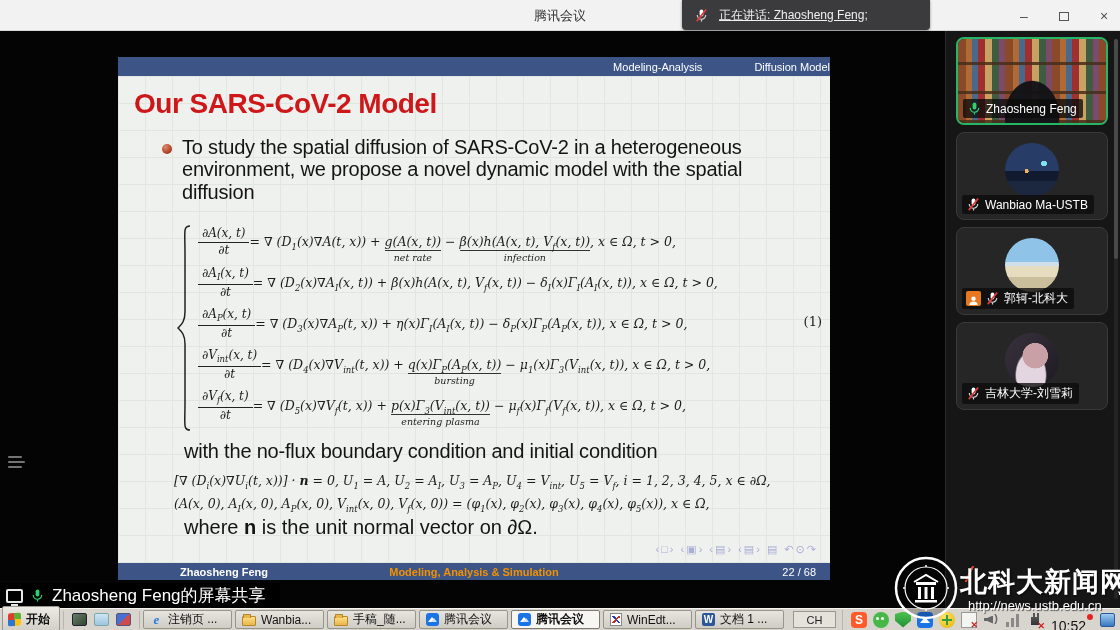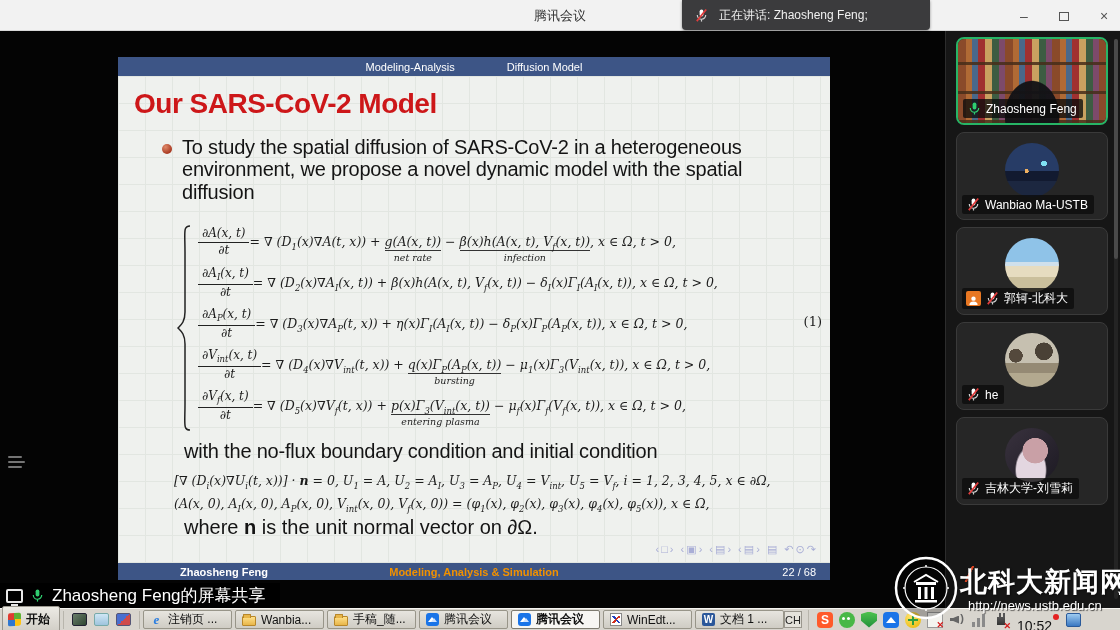--- a/index.html
+++ b/index.html
@@ -7,34 +7,34 @@
   .window { position:relative; width:1120px; height:630px; overflow:hidden; background:#7f1d1d;padding-left:36px; }
 
   
   .titlebar { position:absolute; left:0; top:0; width:1120px; height:31px; background:#f2f2f2; border-bottom:1px solid #d8d8d8; }
   .titlebar .title { position:absolute; left:0; right:0; top:7px; text-align:center; font-size:13px; color:#333; }
   .win-controls { position:absolute; right:8px; top:0; height:31px; display:flex; align-items:center; gap:24px; }
   .win-controls .wc { color:#555; font-size:14px; cursor:default; width:16px; text-align:center; }
   .wc-box { width:10px; height:9px; border:1px solid #555; display:inline-block; }
 
   .speak-banner { position:absolute; left:682px; top:0; width:248px; height:30px; background:#3b3b3d; border-radius:0 0 4px 4px; display:flex; align-items:center; gap:10px; padding:0 12px; z-index:30; box-shadow:0 1px 3px rgba(0,0,0,.4); }
-  .speak-banner .txt { color:#f0f0f0; font-size:12px; white-space:nowrap; }
+  .speak-banner .txt { color:#f0f0f0; font-size:12px; white-space:nowrap;text-decoration:underline; }
 
   
   .mic { display:inline-flex; width:15px; height:15px; flex:0 0 auto; }
 
   
   .main { position:absolute; left:0; top:31px; width:945px; height:577px; background:#040404; }
   .menu-toggle { position:absolute; left:8px; top:418px; width:24px; height:26px; display:flex; flex-direction:column; justify-content:center; gap:3px; opacity:.75; }
   .menu-toggle i { display:block; height:2px; background:#9a9a9a; border-radius:1px; }
   .menu-toggle i:nth-child(1){ width:14px; } .menu-toggle i:nth-child(2){ width:17px; } .menu-toggle i:nth-child(3){ width:14px; }
 
   
   .slide { position:absolute; left:118px; top:26px; width:712px; height:523px; background:#eff1ee; display:flex; flex-direction:column; }
-  .slide-header { height:19px; background:#3d5586; display:flex; justify-content:center; align-items:center; gap:52px; color:#fff; font-size:11px; flex:0 0 auto; }
+  .slide-header { height:19px; background:#3d5586; display:flex; justify-content:flex-end; align-items:center; gap:52px; color:#fff; font-size:11px; flex:0 0 auto; }
   .slide-footer { height:17px; background:#3d5586; display:flex; align-items:center; font-size:11px; color:#fff; flex:0 0 auto; position:relative; }
   .slide-footer .author { position:absolute; left:62px; font-weight:bold; }
   .slide-footer .center { position:absolute; left:0; right:0; text-align:center; color:#f19100; font-weight:bold; }
   .slide-footer .page { position:absolute; right:14px; }
   .slide-body { position:relative; flex:1; background-color:#eff1ee;
     background-image:linear-gradient(#e2e6e1 1px, transparent 1px), linear-gradient(90deg, #e2e6e1 1px, transparent 1px);
     background-size:27px 27px; overflow:hidden; }
   .slide-title { position:absolute; left:16px; top:12px; font-size:28px; font-weight:bold; color:#cd1719; letter-spacing:-.5px; }
   .bullet-row { position:absolute; left:44px; top:60px; width:650px; display:flex; gap:10px; }
   .bullet-dot { width:10px; height:10px; border-radius:50%; background:radial-gradient(circle at 35% 30%, #e08a6a, #a93a22 70%); margin-top:8px; flex:0 0 auto; }
@@ -124,21 +124,21 @@
   .ico { flex:0 0 auto; display:inline-block; }
   .ico-ie { width:13px; height:13px; color:#2a7de0; font-family:"Liberation Serif",serif; font-style:italic; font-weight:bold; font-size:13px; line-height:13px; text-align:center; }
   .ico-folder { width:14px; height:10px; background:linear-gradient(#ffe08a,#e8b64a); border:1px solid #b8872a; border-radius:1px; position:relative; margin-top:2px; }
   .ico-folder::before { content:""; position:absolute; left:0; top:-3px; width:6px; height:3px; background:#e8b64a; border:1px solid #b8872a; border-bottom:none; border-radius:1px 1px 0 0; }
   .ico-meeting { width:13px; height:13px; background:#1a74e8; border-radius:3px; position:relative; }
   .ico-meeting::before { content:""; position:absolute; left:2px; top:4px; border-left:4px solid transparent; border-right:4px solid transparent; border-bottom:5px solid #fff; }
   .ico-meeting::after { content:""; position:absolute; right:2px; top:5px; border-left:3px solid transparent; border-right:3px solid transparent; border-bottom:4px solid #cfe2ff; }
   .ico-winedt { width:12px; height:13px; background:#fff; border:1px solid #888; position:relative; }
   .ico-winedt::before { content:""; position:absolute; left:1px; top:2px; width:8px; height:7px; background:linear-gradient(135deg, transparent 45%, #d03020 45% 60%, transparent 60%), linear-gradient(45deg, transparent 45%, #2040c0 45% 60%, transparent 60%); }
   .ico-word { width:13px; height:13px; background:#2b579a; border-radius:2px; color:#fff; font-size:10px; font-weight:bold; line-height:13px; text-align:center; }
-  .lang-box { margin-left:0; width:18px; height:17px; border:1px solid #9a978e; background:#e4e2db; font-size:11px; color:#222; display:flex; align-items:center; justify-content:center; }
+  .lang-box { margin-left:9px; width:43px; height:17px; border:1px solid #9a978e; background:#e4e2db; font-size:11px; color:#222; display:flex; align-items:center; justify-content:center; }
   .tray { margin-left:6px; display:flex; align-items:center; gap:6px; height:20px; border-left:1px solid #b8b5ac; padding-left:8px; }
   .ti { width:16px; height:16px; position:relative; flex:0 0 auto; }
   .ti-sogou { background:#ff5a2a; border-radius:4px; color:#fff; font-weight:bold; font-size:12px; line-height:16px; text-align:center; }
   .ti-wechat { background:#47b847; border-radius:50%; }
   .ti-wechat::before { content:""; position:absolute; left:3px; top:5px; width:3px; height:3px; background:#fff; border-radius:50%; box-shadow:5px 0 0 #fff; }
   .ti-shield { background:linear-gradient(#4ec24e,#1f8f3a); clip-path:polygon(50% 0,100% 16%,100% 58%,50% 100%,0 58%,0 16%); }
   .ti-tmeeting { background:#1a74e8; border-radius:4px; }
   .ti-tmeeting::before { content:""; position:absolute; left:3px; top:5px; border-left:5px solid transparent; border-right:5px solid transparent; border-bottom:6px solid #fff; }
   .ti-ball { background:radial-gradient(circle at 35% 30%, #ffe36a, #e8b400); border-radius:50%; }
   .ti-ball::before { content:""; position:absolute; left:7px; top:3px; width:2px; height:10px; background:#2f9e3f; }
@@ -323,34 +323,20 @@
                 <rect x="6" y="1.5" width="4" height="7.5" rx="2" fill="#ffffff"></rect>
                 <path d="M3.5 7.5a4.5 4.5 0 0 0 9 0" stroke="#cfcfcf" stroke-width="1.3" fill="none"></path>
                 <line x1="8" y1="12" x2="8" y2="14.5" stroke="#cfcfcf" stroke-width="1.3"></line>
                 <line x1="3" y1="14" x2="13" y2="1.5" stroke="#e23c3c" stroke-width="1.8"></line>
               </svg>
             </span>
             <span class="nm">郭轲-北科大</span>
           </div>
         </div>
         <div class="tile">
-          <div class="avatar av-winter"></div>
-          <div class="label">
-            <span class="mic">
-              <svg width="15" height="15" viewBox="0 0 16 16">
-                <rect x="6" y="1.5" width="4" height="7.5" rx="2" fill="#ffffff"></rect>
-                <path d="M3.5 7.5a4.5 4.5 0 0 0 9 0" stroke="#cfcfcf" stroke-width="1.3" fill="none"></path>
-                <line x1="8" y1="12" x2="8" y2="14.5" stroke="#cfcfcf" stroke-width="1.3"></line>
-                <line x1="3" y1="14" x2="13" y2="1.5" stroke="#e23c3c" stroke-width="1.8"></line>
-              </svg>
-            </span>
-            <span class="nm">he</span>
-          </div>
-        </div>
-        <div class="tile">
           <div class="avatar av-portrait"></div>
           <div class="label">
             <span class="mic">
               <svg width="15" height="15" viewBox="0 0 16 16">
                 <rect x="6" y="1.5" width="4" height="7.5" rx="2" fill="#ffffff"></rect>
                 <path d="M3.5 7.5a4.5 4.5 0 0 0 9 0" stroke="#cfcfcf" stroke-width="1.3" fill="none"></path>
                 <line x1="8" y1="12" x2="8" y2="14.5" stroke="#cfcfcf" stroke-width="1.3"></line>
                 <line x1="3" y1="14" x2="13" y2="1.5" stroke="#e23c3c" stroke-width="1.8"></line>
               </svg>
             </span>

